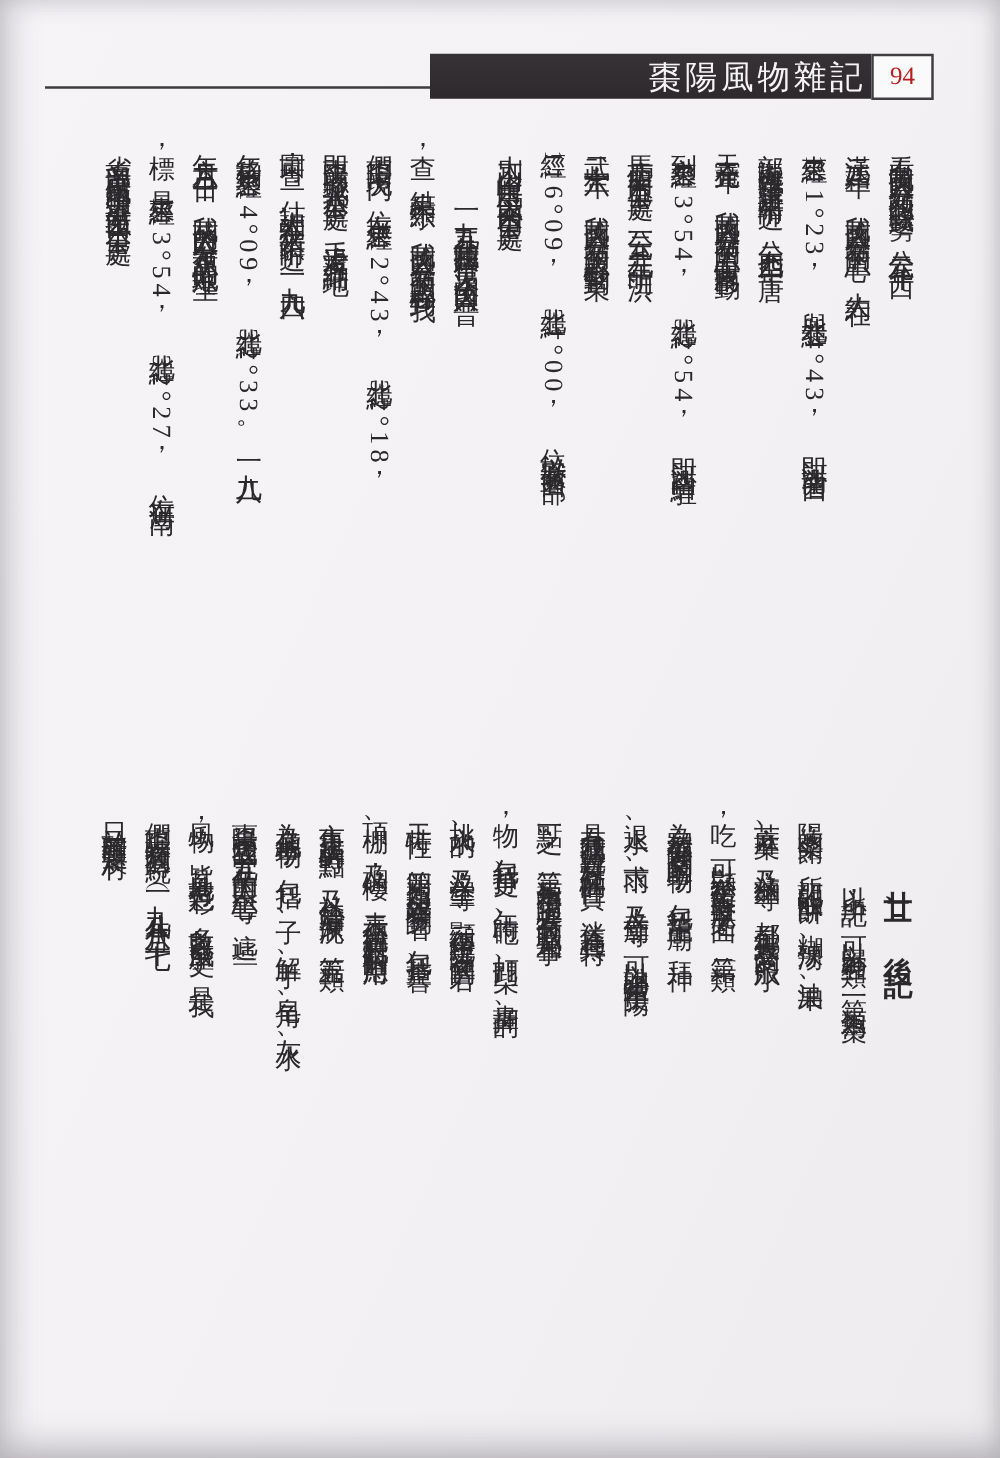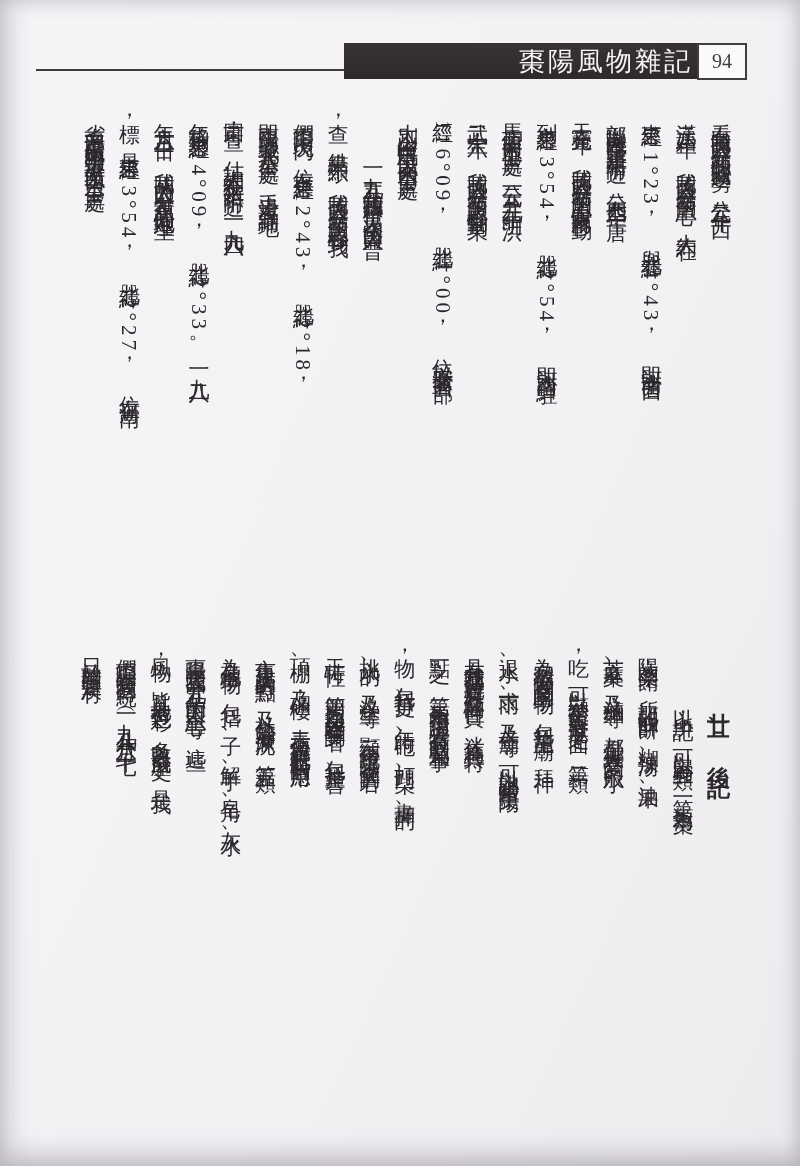--- a/index.html
+++ b/index.html
@@ -28,21 +28,21 @@
     background:linear-gradient(180deg,#363236 0%,#2d292c 100%);
     color:#f6f4f6;
     display:flex;align-items:flex-end;justify-content:flex-end;
     padding-right:4px;box-sizing:border-box;
     font-size:26px;letter-spacing:3px;
   }
   .page-num-box{
     position:absolute;left:697px;top:43px;width:50px;height:37px;
     background:#fbfafb;border:2px solid #403e41;box-sizing:border-box;
     display:flex;align-items:center;justify-content:center;
-    font-size:20px;color:#404040;
+    font-size:20px;color:#b91c1c;
   }
   .vtext{
     position:absolute;
     writing-mode:vertical-rl;
     text-orientation:mixed;
     font-size:21px;
     letter-spacing:4px;
     color:#2b282c;
     text-align:left;
   }

